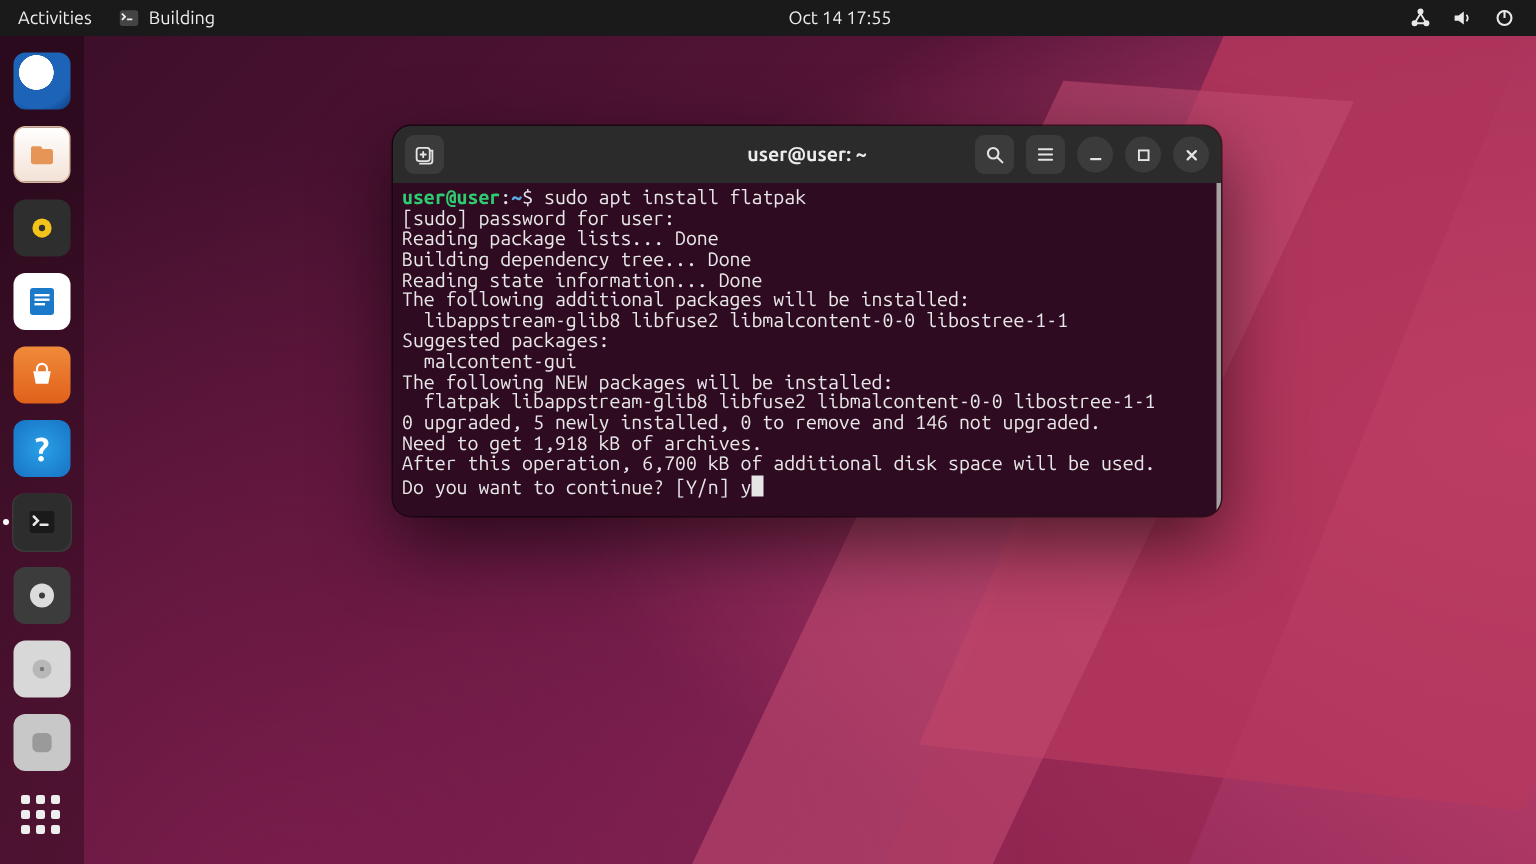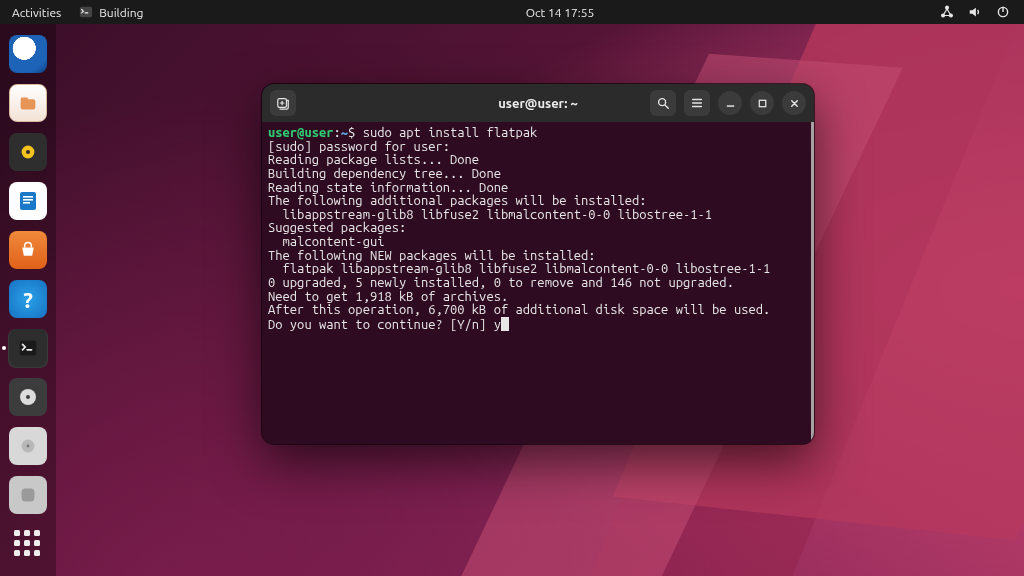--- a/index.html
+++ b/index.html
@@ -27,21 +27,21 @@
   
   .dock { position:absolute; left:0; top:24px; bottom:0; width:56px; background:rgba(0,0,0,0.28); display:flex; flex-direction:column; align-items:center; padding-top:10px; gap:10px; z-index:40; }
   .dock .app { width:40px; height:40px; border-radius:8px; display:flex; align-items:center; justify-content:center; cursor:pointer; position:relative; }
   .dock .app.active { background:#3a3a3a; border-radius:8px; }
   .dock .dot { position:absolute; left:-6px; top:50%; width:4px; height:4px; border-radius:50%; background:#fff; transform:translateY(-50%);}
   .dock .bottom { margin-top:auto; margin-bottom:12px; }
   .grid-icon { width:28px; height:28px; display:grid; grid-template-columns:repeat(3,6px); grid-template-rows:repeat(3,6px); gap:4px; }
   .grid-icon span { background:#eee; border-radius:1.5px; }
 
   
-  .window { position:absolute; left:262px; top:84px; width:552px; height:360px; background:#2f0a22; border-radius:12px; box-shadow:0 18px 50px rgba(0,0,0,.6),0 0 0 1px rgba(0,0,0,.6); overflow:hidden; z-index:60; }
+  .window { position:absolute; left:262px; top:84px; width:552px; height:260px; background:#2f0a22; border-radius:12px; box-shadow:0 18px 50px rgba(0,0,0,.6),0 0 0 1px rgba(0,0,0,.6); overflow:hidden; z-index:60; }
   .titlebar { height:38px; background:#2b2b2b; display:flex; align-items:center; padding:0 8px; gap:8px; position:relative; }
   .tb-btn { width:26px; height:26px; border-radius:6px; display:flex; align-items:center; justify-content:center; background:#3b3b3b; cursor:pointer;}
   .tb-btn svg { width:14px; height:14px; fill:#e4e4e4; }
   .tb-circle { width:24px; height:24px; border-radius:50%; background:#3b3b3b; display:flex; align-items:center; justify-content:center; cursor:pointer; }
   .tb-circle svg { width:11px; height:11px; fill:#e4e4e4; }
   .tb-title { position:absolute; left:50%; transform:translateX(-50%); font-size:13px; font-weight:600; color:#ececec; }
   .tb-right { margin-left:auto; display:flex; gap:8px; align-items:center; }
   .term-body { position:absolute; top:38px; bottom:0; left:0; right:0; background:#2f0b22; border-right:3px solid #a7a1a4; }
   .term-pre { font-family:"Ubuntu Mono","DejaVu Sans Mono",monospace; font-size:13px; line-height:1.05; color:#e6e6e6; white-space:pre; padding:4px 20px 0 6px; }
   .pu { color:#2ecc71; font-weight:700; }

